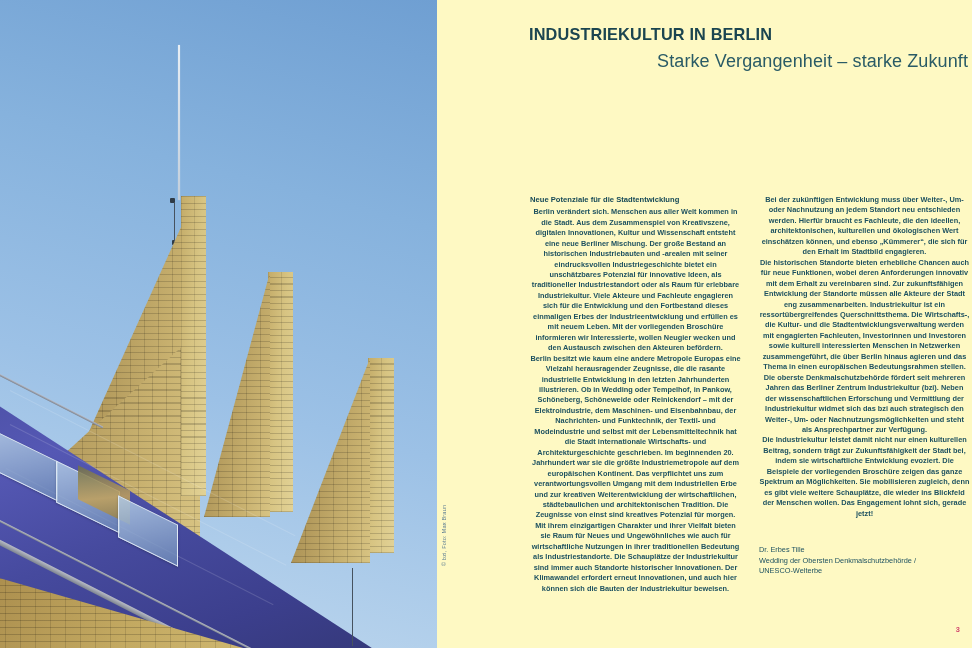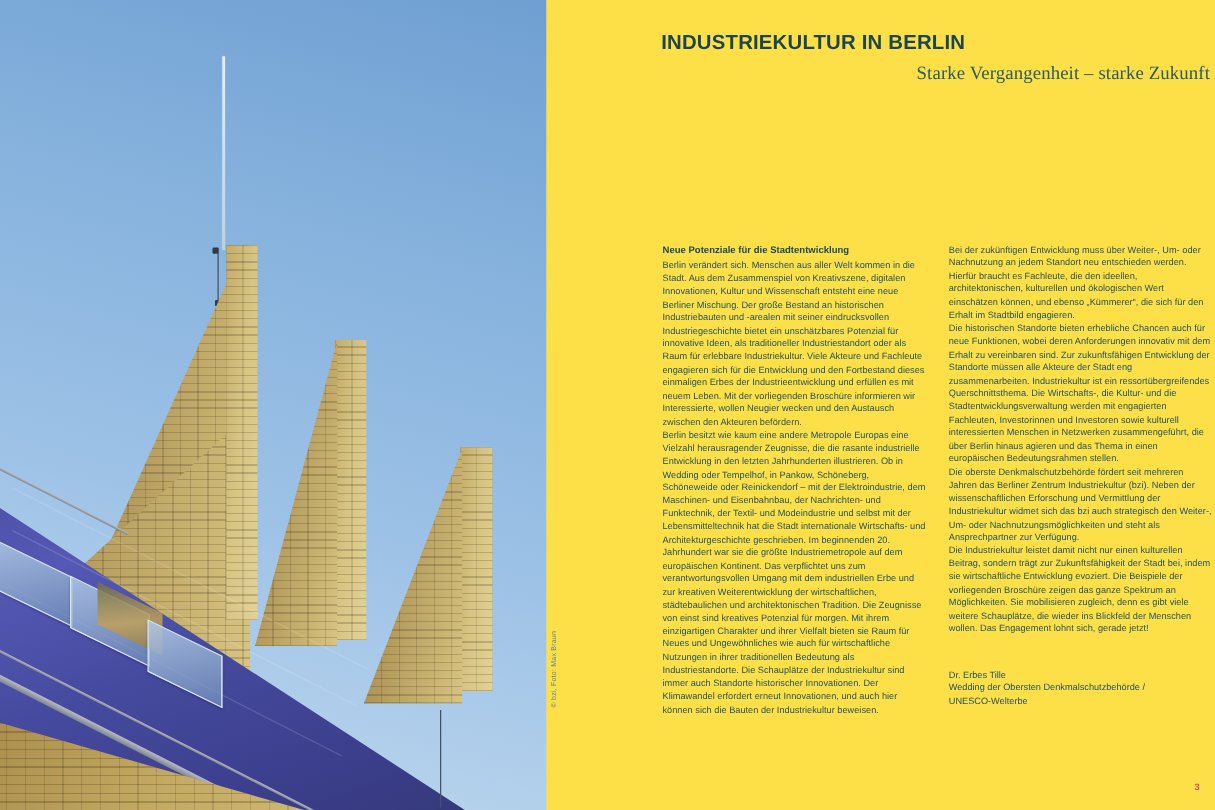--- a/index.html
+++ b/index.html
@@ -12,21 +12,21 @@
     background: #ffffff;
     font-family: "Liberation Sans", sans-serif;
     overflow: hidden;
     position: relative;
   }
 
   .page {
     position: relative;
     width: 972px;
     height: 648px;
-    background: #fde047;
+    background: #fef9c3;
   }
 
   
   .photo {
     position: absolute;
     left: 0;
     top: 0;
     width: 437px;
     height: 648px;
     overflow: hidden;
@@ -196,28 +196,27 @@
   .title {
     font-size: 16.3px;
     font-weight: bold;
     color: #1b4550;
     letter-spacing: .15px;
     line-height: 1.1;
     margin: 0;
   }
   .subtitle {
     text-align: right;
-    font-size: 15px;
+    font-size: 18px;
     font-weight: normal;
     color: #2a5b66;
     line-height: 1.18;
     margin: 7px 0 0 0;
     padding-right: 1px;
     letter-spacing: .1px;
-    font-family: Liberation Serif, serif;
   }
 
   .columns {
     position: absolute;
     left: 1px;
     top: 195px;
     width: 440px;
     display: flex;
     gap: 18px;
   }
@@ -232,21 +231,22 @@
     margin: 0 0 1.5px 0;
     line-height: 1.42;
     letter-spacing: .02px;
   }
   .body-para {
     font-size: 7.35px;
     color: #1d5160;
     margin: 0;
     line-height: 1.425;
     letter-spacing: .015px;
-    text-align: left;
+    text-align: center;
+    font-weight: bold;
   }
   .body-para + .body-para { margin-top: 0; }
 
   .sign-block { margin-top: 26px; }
   .sign-name {
     font-size: 7.35px;
     color: #1d5160;
     line-height: 1.43;
     margin: 0;
   }

